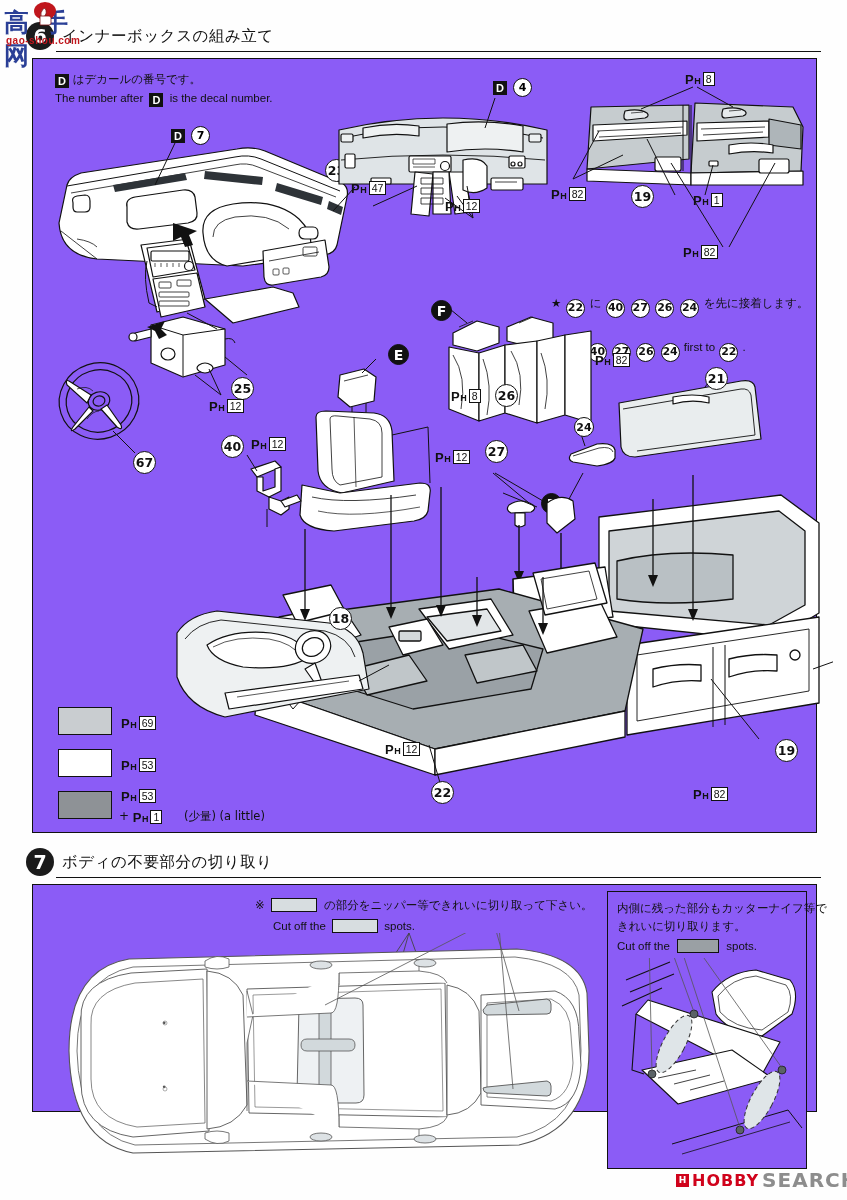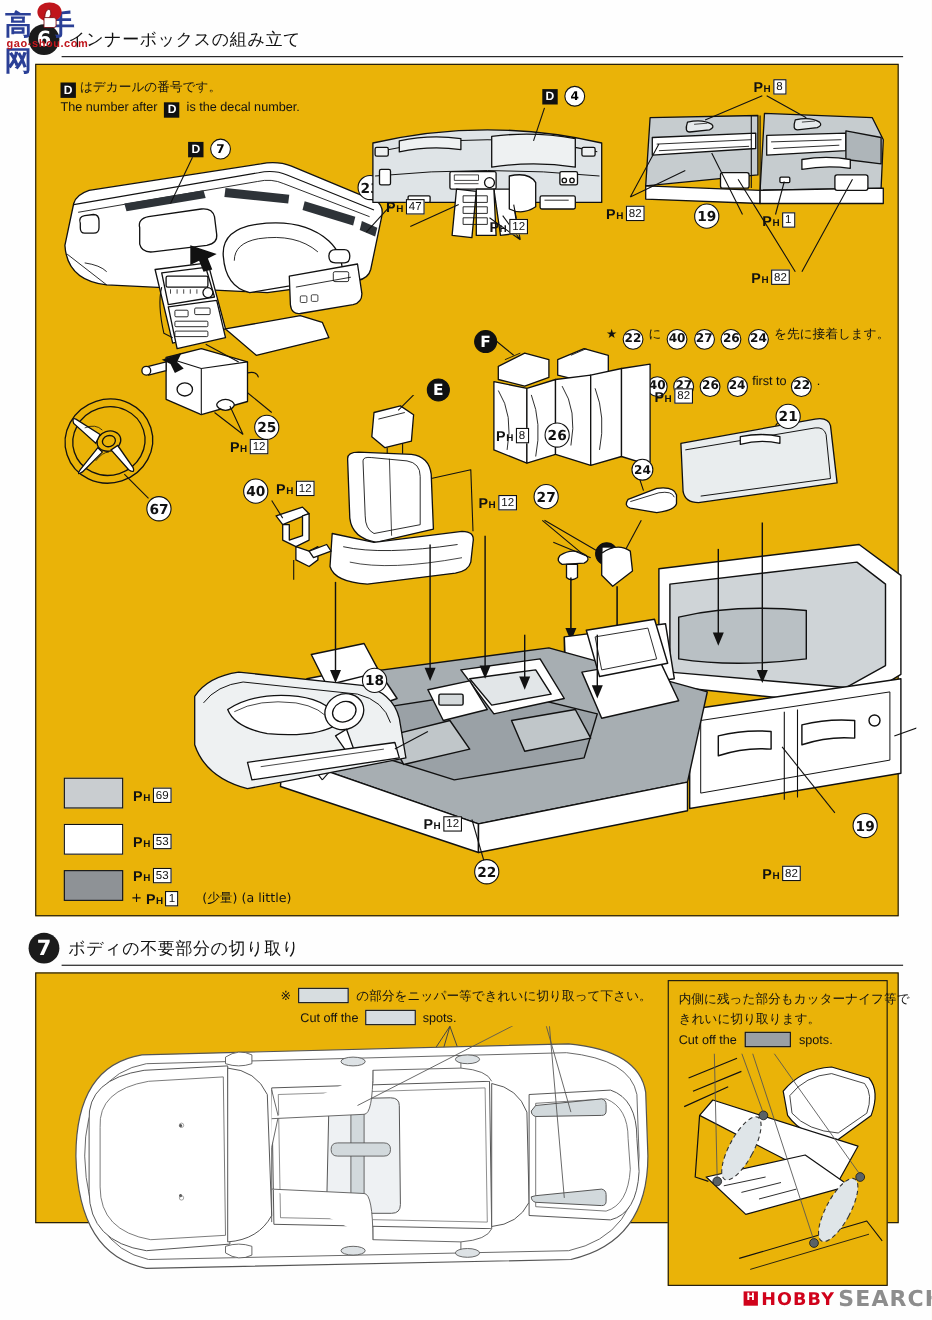--- a/index.html
+++ b/index.html
@@ -57,21 +57,21 @@
   }
   .step-rule {
     position: absolute; left: 30px; right: 0; bottom: 0;
     border-bottom: 1.3px solid #111;
   }
 
   
   .panel {
     position: absolute;
     border: 1.3px solid #111;
-    background: #eab308;
+    background: #8b5cf6;
   }
 
   
   .note { position: absolute; font-size: 11.5px; color: #111; line-height: 1.5;
           font-family: "DejaVu Sans", sans-serif; white-space: nowrap; }
   .note-en { font-family: "Liberation Sans", sans-serif; }
 
   
   .d-tag {
     display: inline-flex; align-items: center; justify-content: center;

